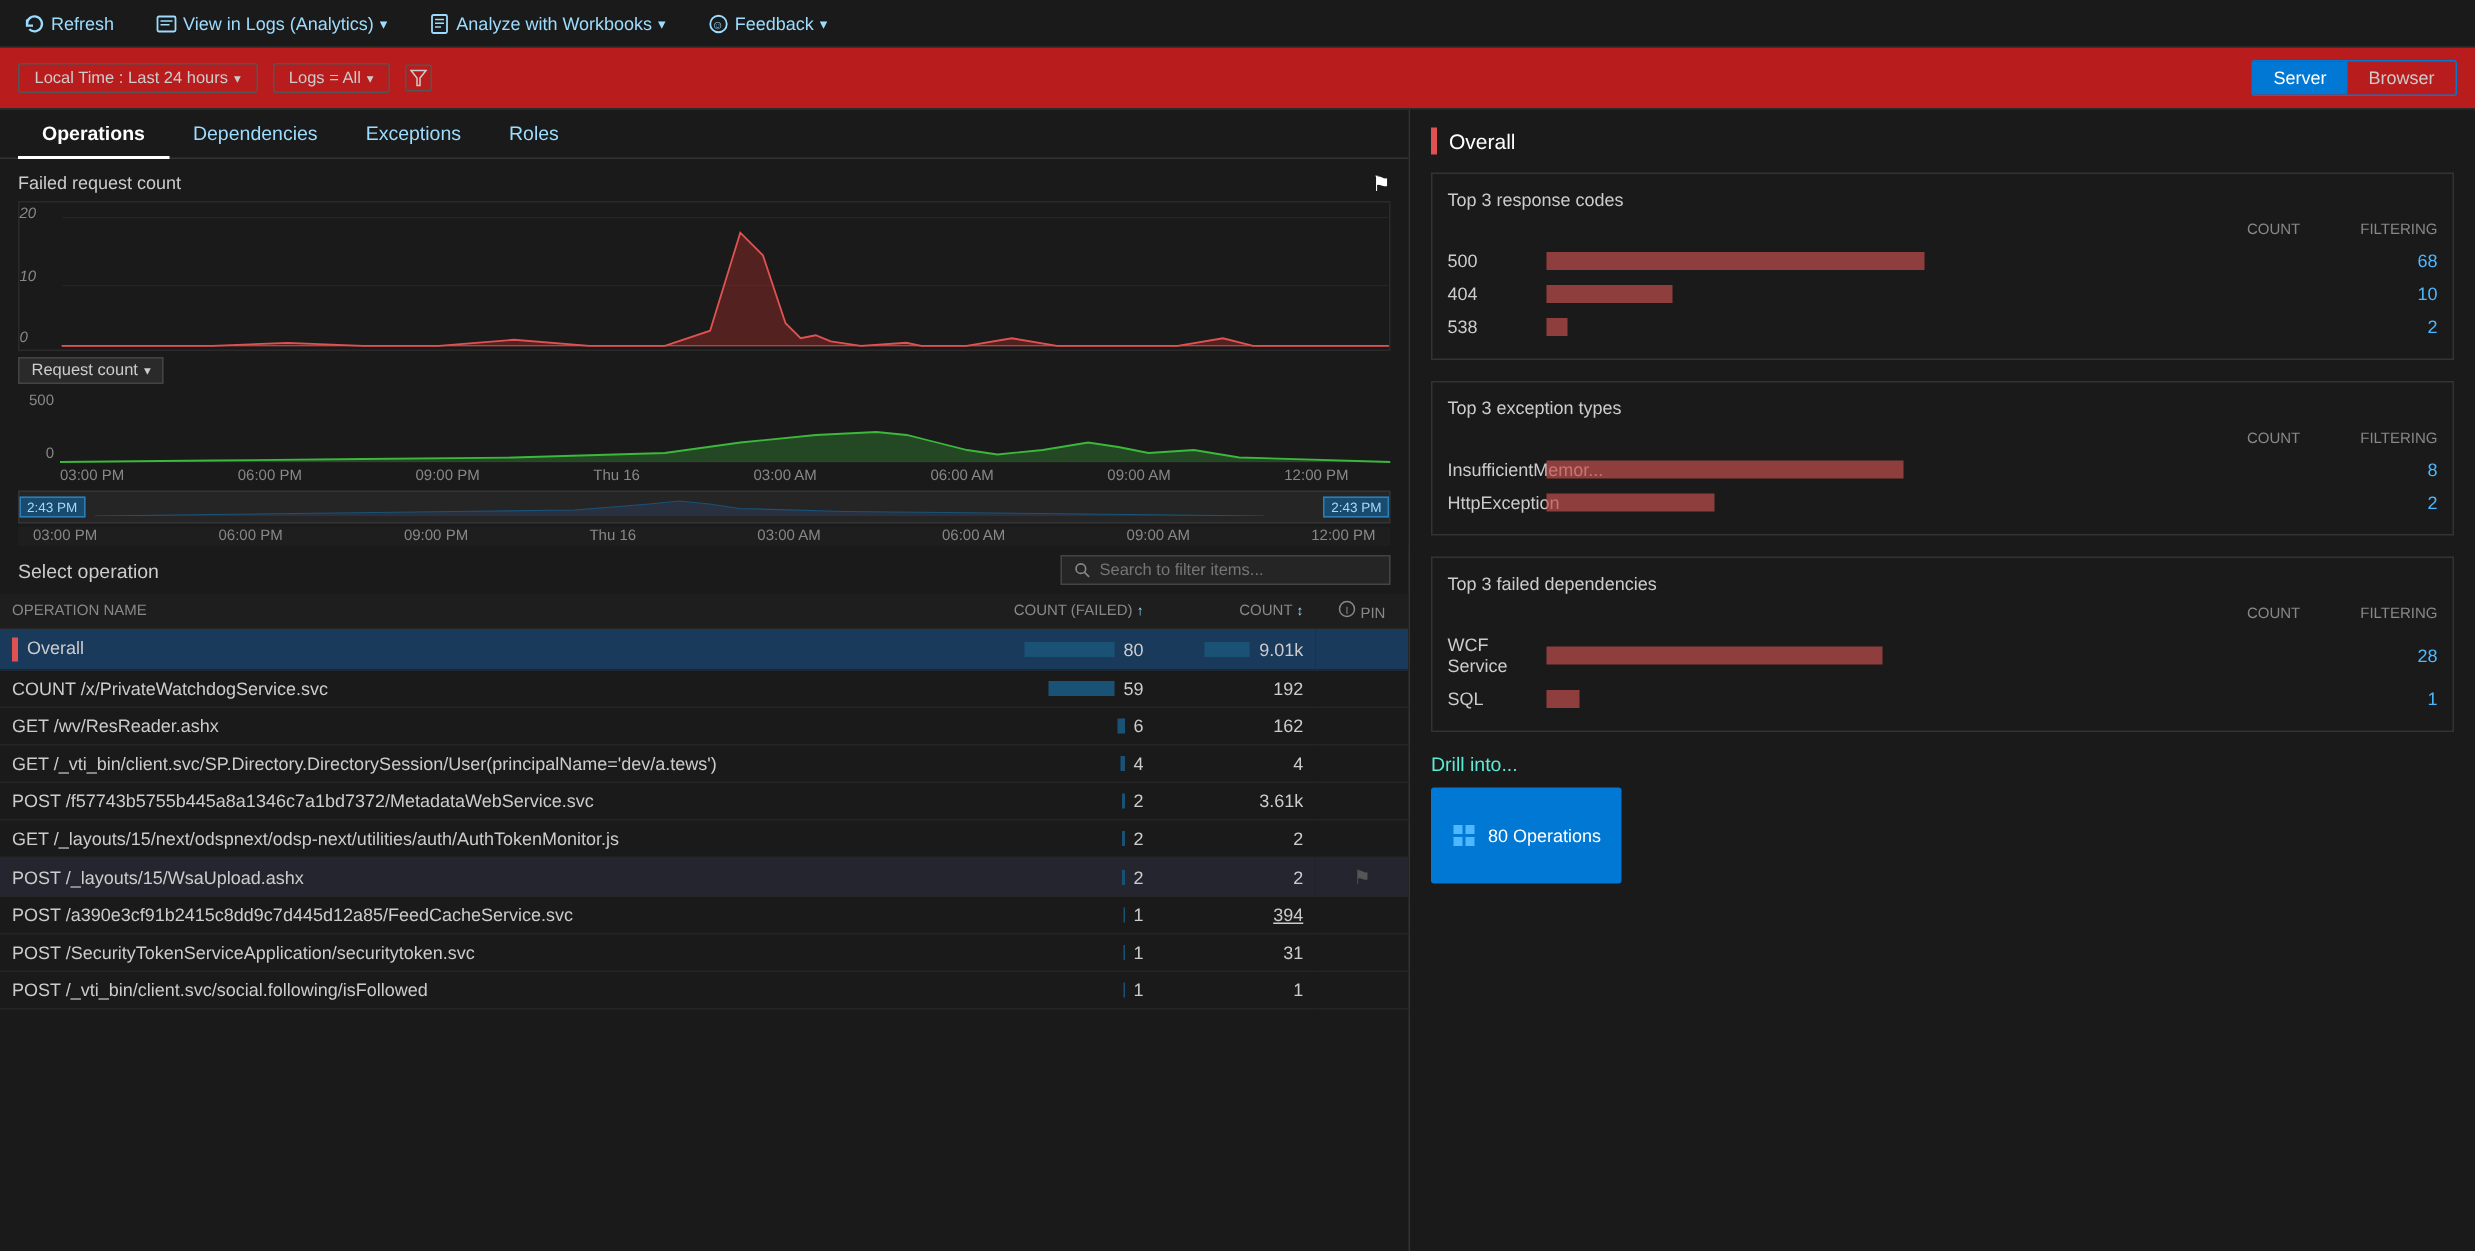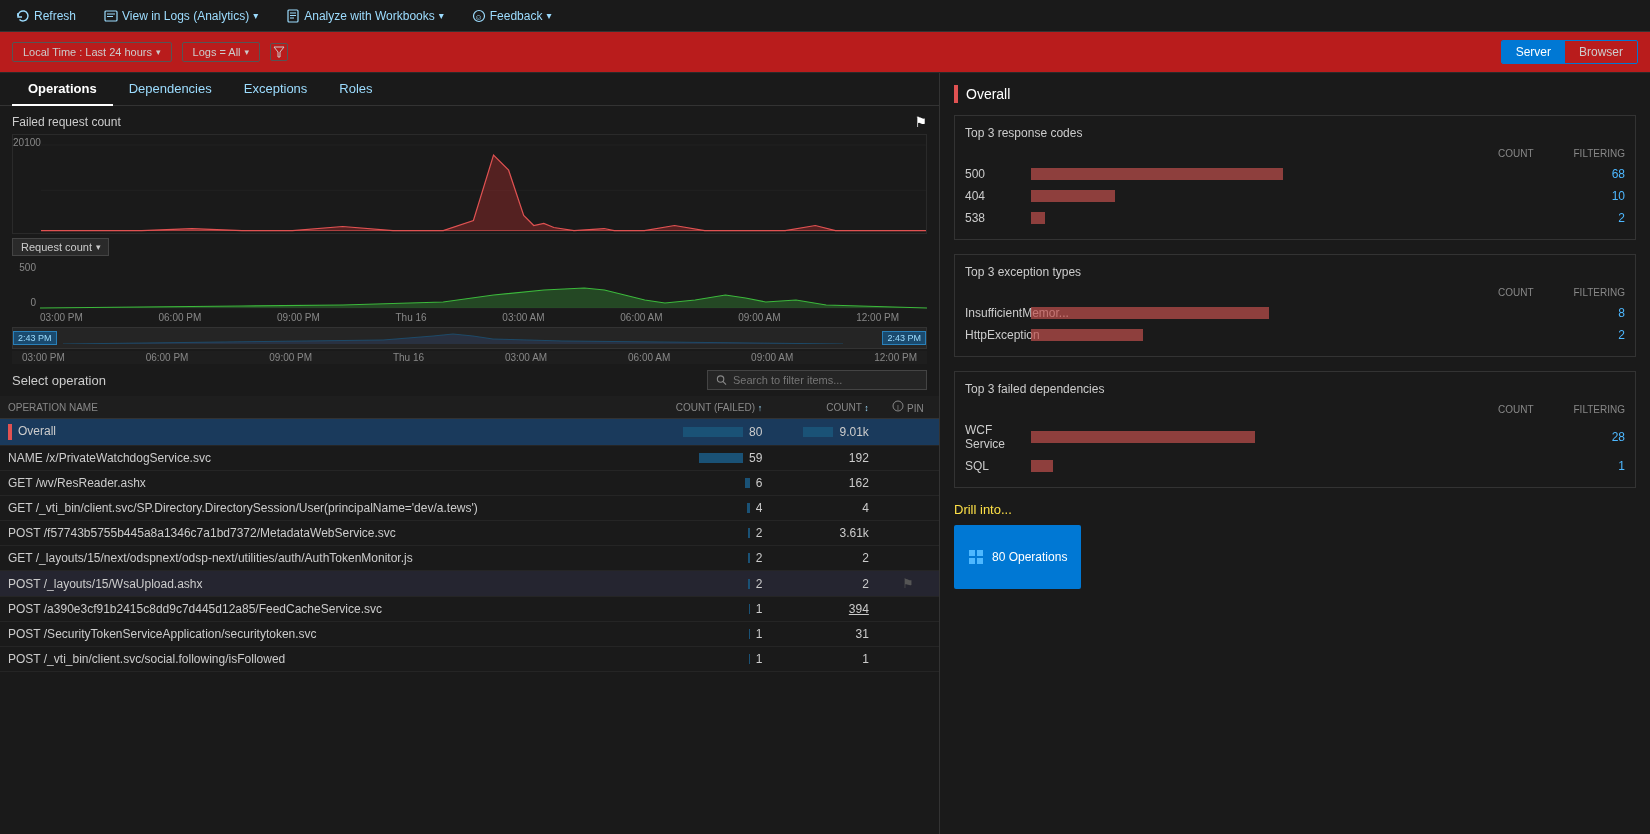--- a/index.html
+++ b/index.html
@@ -148,27 +148,28 @@
       background: #1a1a1a;
       border: 1px solid #2a2a2a;
     }
     .chart-y-labels {
       position: absolute;
       left: 0;
       top: 0;
       height: 100%;
       width: 28px;
       display: flex;
-      flex-direction: row;
+      flex-direction: column;
       justify-content: space-between;
       padding: 2px 0;
       color: #888;
       font-size: 10px;
       text-align: left;
       padding-right: 4px;
+      font-style: italic;
     }
     .chart-svg {
       position: absolute;
       left: 28px;
       right: 0;
       top: 0;
       bottom: 0;
     }
 
     
@@ -357,21 +358,21 @@
       text-align: right;
       font-size: 12px;
       color: #4db8ff;
     }
 
     .drill-section {
       margin-top: 14px;
     }
     .drill-title {
       font-size: 13px;
-      color: #fde047;
+      color: #5eead4;
       margin-bottom: 8px;
     }
     .drill-btn {
       background: #0078d4;
       border: none;
       color: #fff;
       padding: 24px 14px;
       font-size: 12px;
       cursor: pointer;
       display: flex;
@@ -572,21 +573,21 @@
       <div style="display:flex;align-items:center;justify-content:flex-end;gap:6px;">
         <div style="width:30px;height:10px;background:#1a5276;"></div>
         <span>9.01k</span>
       </div>
     </td>
     <td style="text-align:center;">
       
     </td>
   </tr>
               <tr style="cursor: pointer;">
-    <td><span>NAME /x/PrivateWatchdogService.svc</span></td>
+    <td><span>COUNT /x/PrivateWatchdogService.svc</span></td>
     <td style="text-align:right;">
       <div style="display:flex;align-items:center;justify-content:flex-end;gap:6px;">
         <div style="width:44.25px;height:10px;background:#1a5276;"></div>
         <span>59</span>
       </div>
     </td>
     <td style="text-align:right;">
       <div style="display:flex;align-items:center;justify-content:flex-end;gap:6px;">
 
         <span>192</span>

